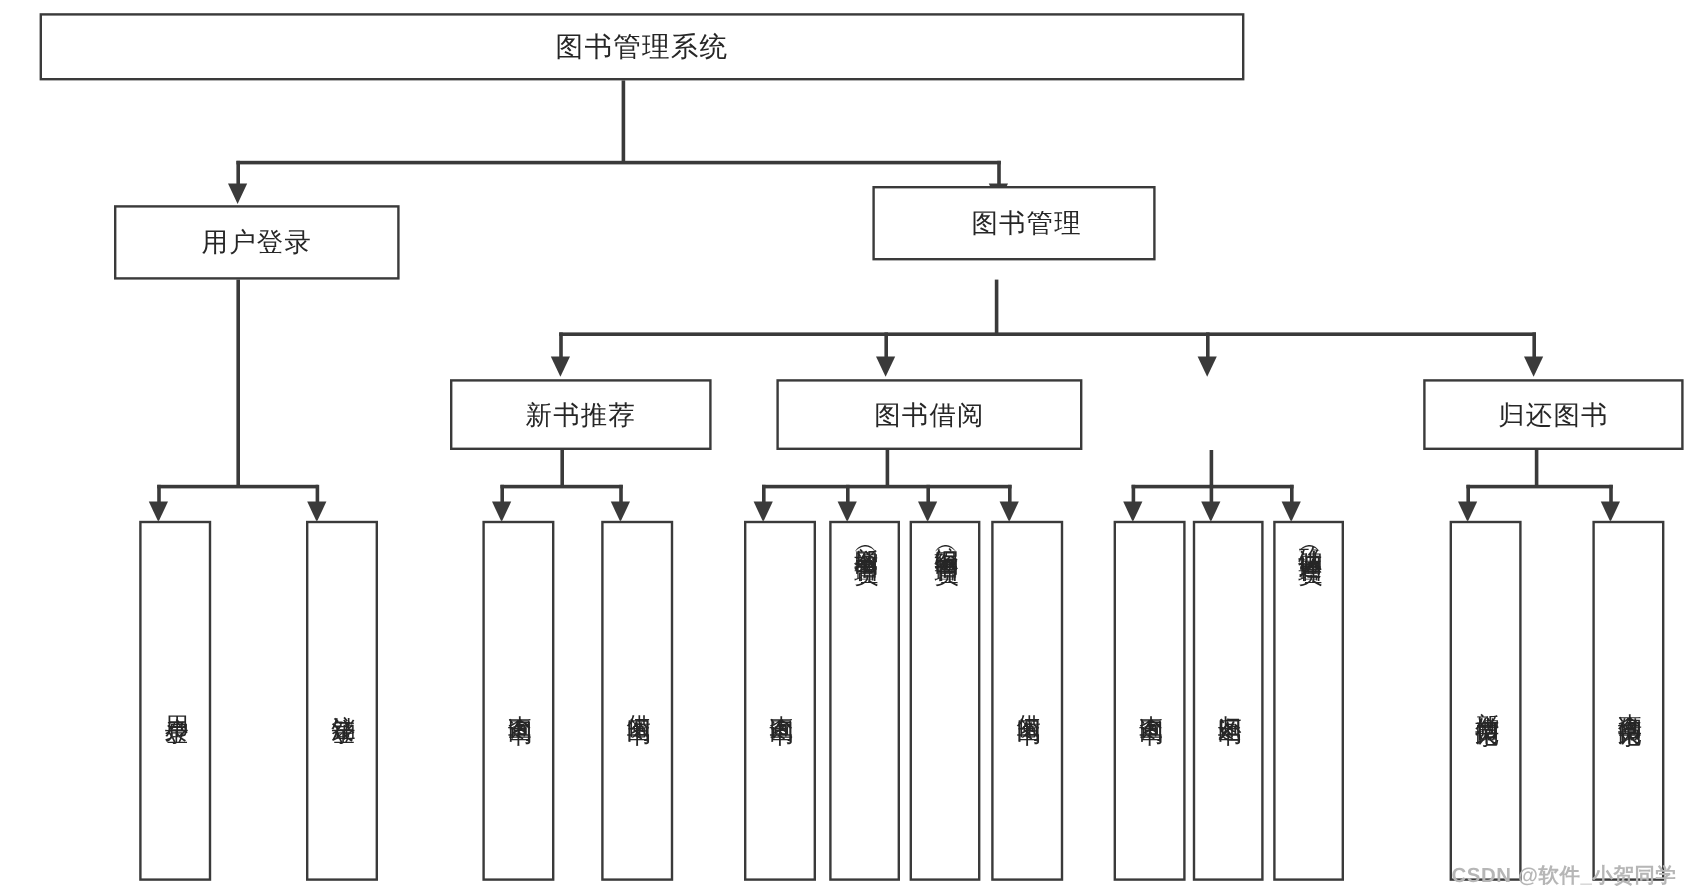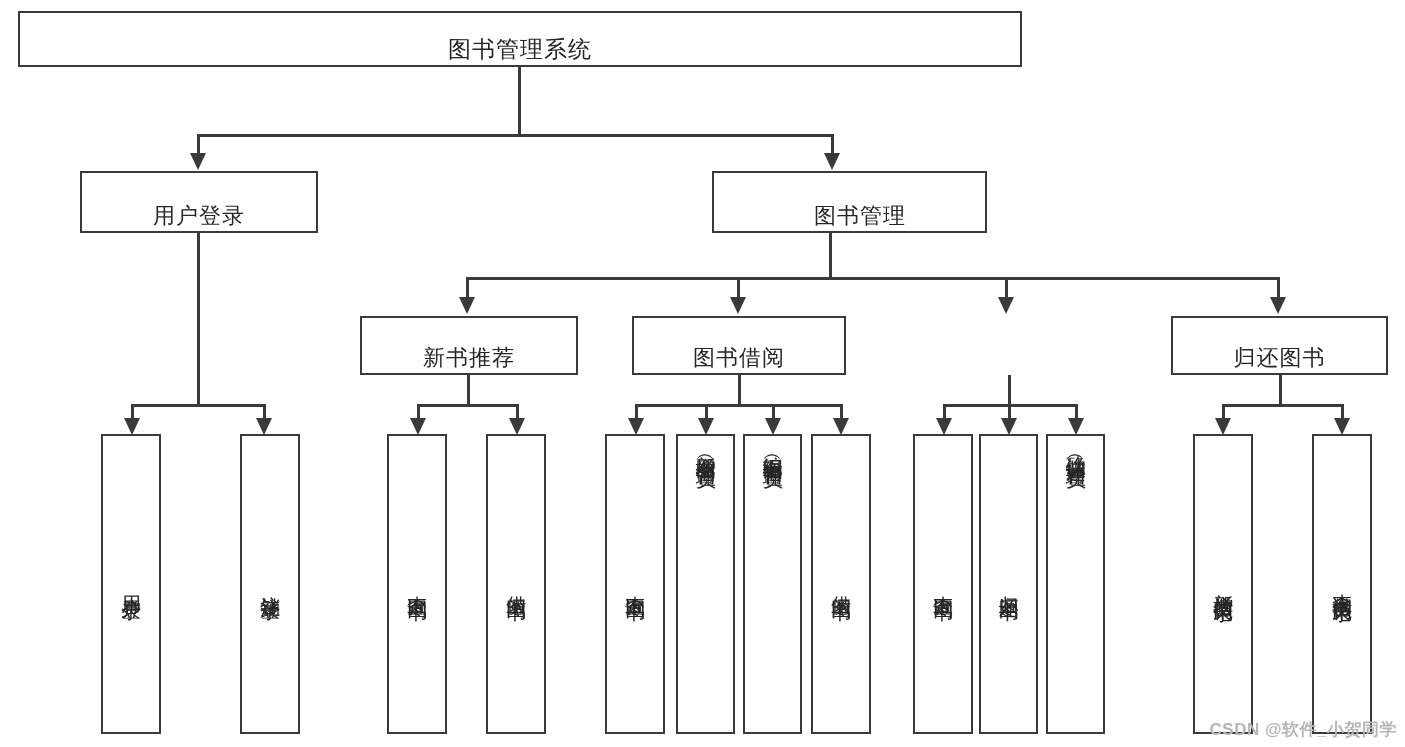--- a/index.html
+++ b/index.html
@@ -16,23 +16,24 @@
     height: 747px;
     background: #ffffff;
     overflow: hidden;
   }
   .node {
     position: absolute;
     box-sizing: border-box;
     border: 2.5px solid #3a3a3a;
     background: #ffffff;
     display: flex;
-    align-items: flex-end;
+    align-items: center;
     justify-content: center;
     color: #262626;
+    margin-left: 15px;
   }
   .node.horiz {
     font-size: 22px;
     letter-spacing: 1px;
   }
   .node.horiz.title {
     font-size: 23px;
   }
   .node.vert {
     padding: 0;
@@ -90,21 +91,21 @@
   <div class="ln vln" style="left:197px; top:134px; height:22px;"></div>
   <div class="arrow" style="left:190px; top:153px;"></div>
 
   <div class="ln vln" style="left:831px; top:134px; height:22px;"></div>
   <div class="arrow" style="left:824px; top:153px;"></div>
 
   <div class="node horiz" style="left:80px; top:171px; width:238px; height:62px;">
     <span>用户登录</span>
   </div>
 
-  <div class="node horiz" style="left:712px; top:171px; width:275px; height:62px;padding-left:21px;">
+  <div class="node horiz" style="left:712px; top:155px; width:236px; height:62px;padding-left:21px;">
     <span>图书管理</span>
   </div>
 
   <div class="ln vln" style="left:197px; top:233px; height:173px;"></div>
   <div class="ln hln" style="left:131px; top:404px; width:134px;"></div>
   <div class="ln vln" style="left:131px; top:404px; height:16px;"></div>
   <div class="arrow" style="left:124px; top:418px;"></div>
   <div class="ln vln" style="left:263px; top:404px; height:16px;"></div>
   <div class="arrow" style="left:256px; top:418px;"></div>
 
@@ -119,21 +120,21 @@
 
   <div class="ln vln" style="left:1005px; top:277px; height:22px;"></div>
   <div class="arrow" style="left:998px; top:297px;"></div>
 
   <div class="ln vln" style="left:1277px; top:277px; height:22px;"></div>
   <div class="arrow" style="left:1270px; top:297px;"></div>
 
   <div class="node horiz" style="left:360px; top:316px; width:218px; height:59px;">
     <span>新书推荐</span>
   </div>
-  <div class="node horiz" style="left:632px; top:316px; width:214px; height:59px;">
+  <div class="node horiz" style="left:632px; top:316px; width:255px; height:59px;">
     <span>图书借阅</span>
   </div>
   <div class="node horiz" style="left:1171px; top:316px; width:217px; height:59px;">
     <span>归还图书</span>
   </div>
 
   <div class="ln vln" style="left:467px; top:375px; height:30px;"></div>
   <div class="ln hln" style="left:417px; top:404px; width:102px;"></div>
   <div class="ln vln" style="left:417px; top:404px; height:16px;"></div>
   <div class="arrow" style="left:410px; top:418px;"></div>

